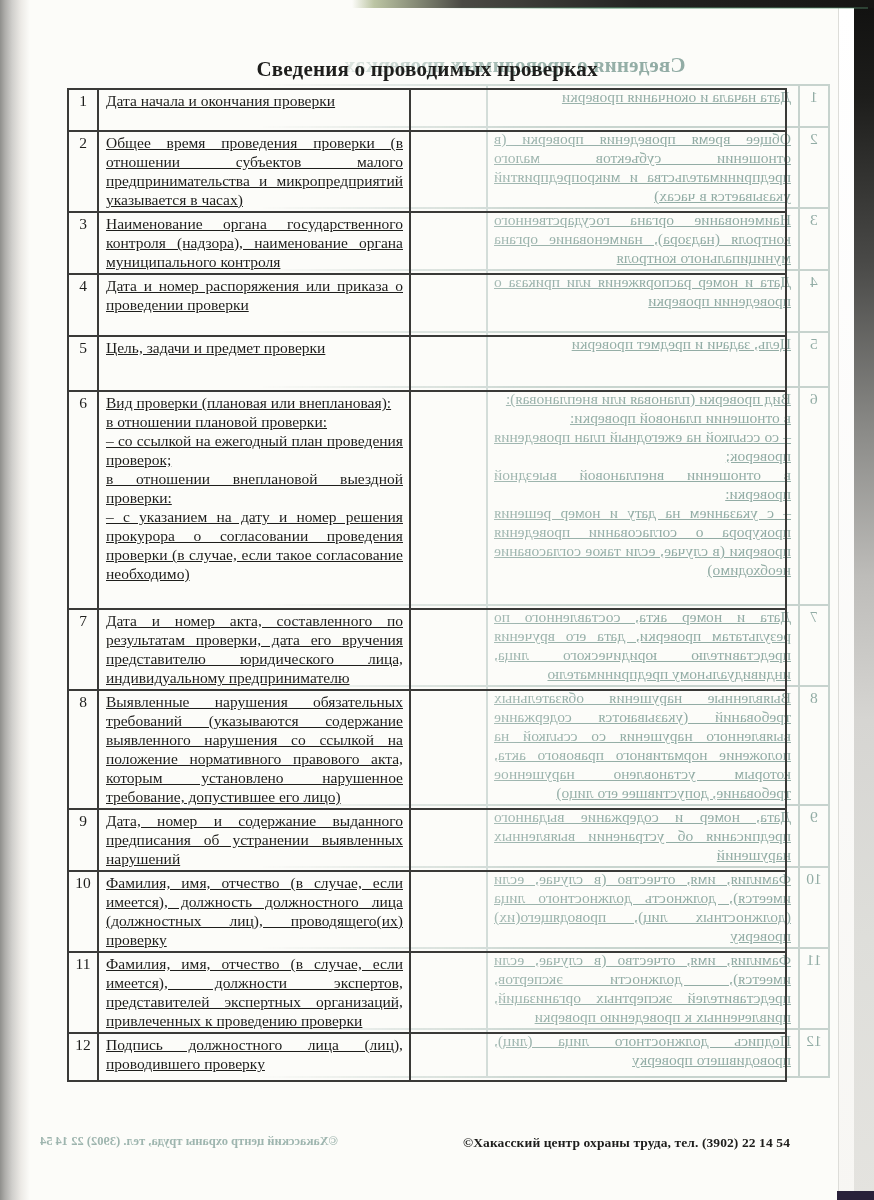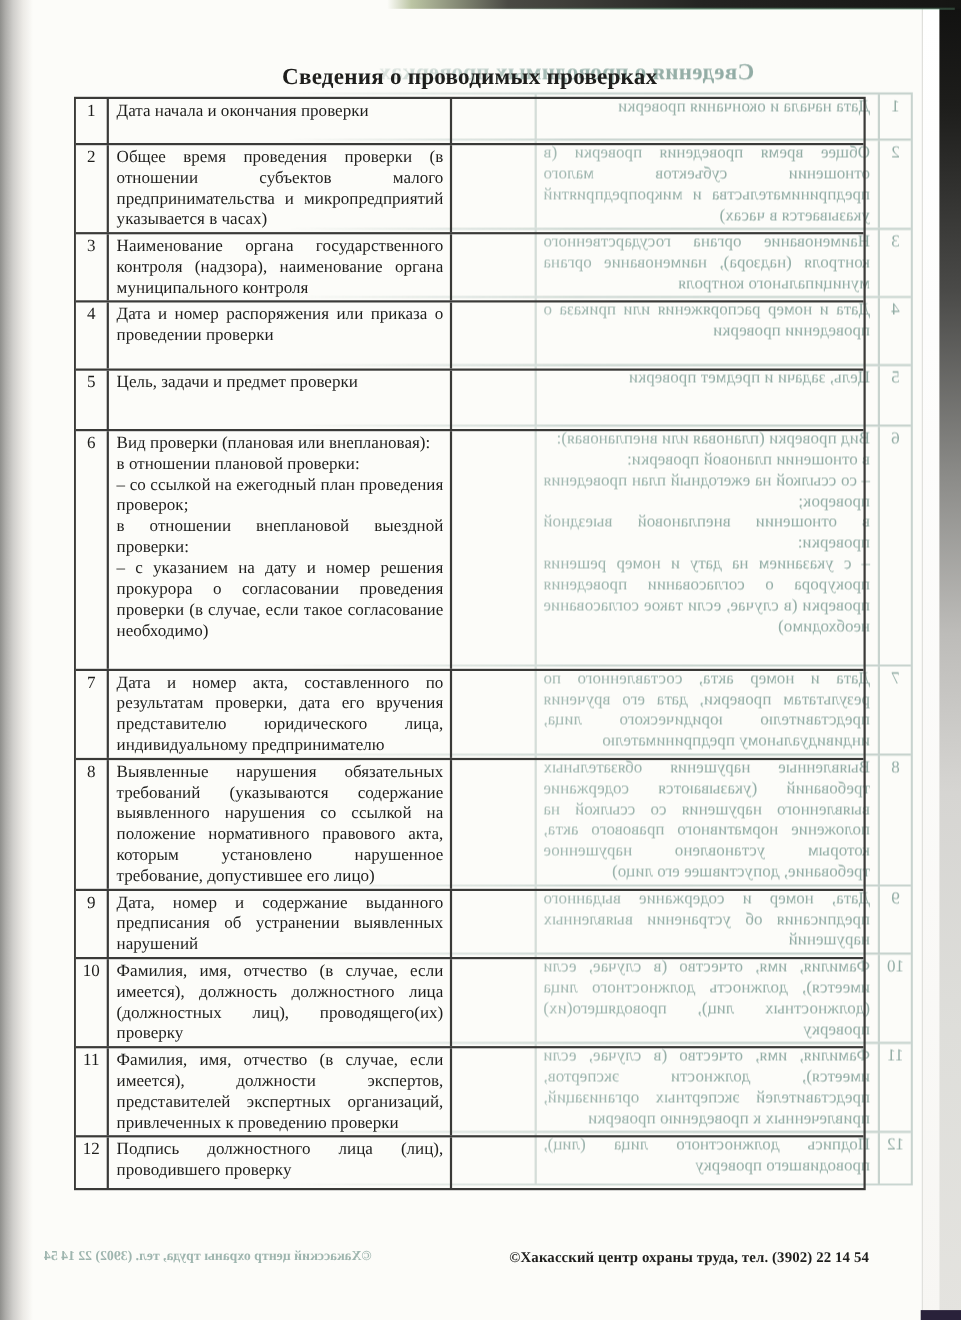--- a/index.html
+++ b/index.html
@@ -54,20 +54,21 @@
   }
   .doc-table{border:2px solid var(--line);width:720px;background:transparent;}
   .row{display:flex;border-bottom:2px solid var(--line);}
   .row:last-child{border-bottom:none;}
   .cell-num{flex:0 0 30px;border-right:2px solid var(--line);text-align:center;padding-top:1px;}
   .cell-desc{
     flex:0 0 312px;border-right:2px solid var(--line);
     padding:1px 6px 2px 7px;
     text-align:justify;text-align-last:left;
     white-space:pre-line;
+    text-decoration:underline;
   }
   .cell-val{flex:1 1 auto;}
   .rows-host > .row:nth-child(1){min-height:42px;}
   .rows-host > .row:nth-child(2){min-height:78px;}
   .rows-host > .row:nth-child(3){min-height:61px;}
   .rows-host > .row:nth-child(4){min-height:62px;}
   .rows-host > .row:nth-child(5){min-height:55px;}
   .rows-host > .row:nth-child(6){min-height:218px;}
   .rows-host > .row:nth-child(7){min-height:80px;}
   .rows-host > .row:nth-child(8){min-height:118px;}

